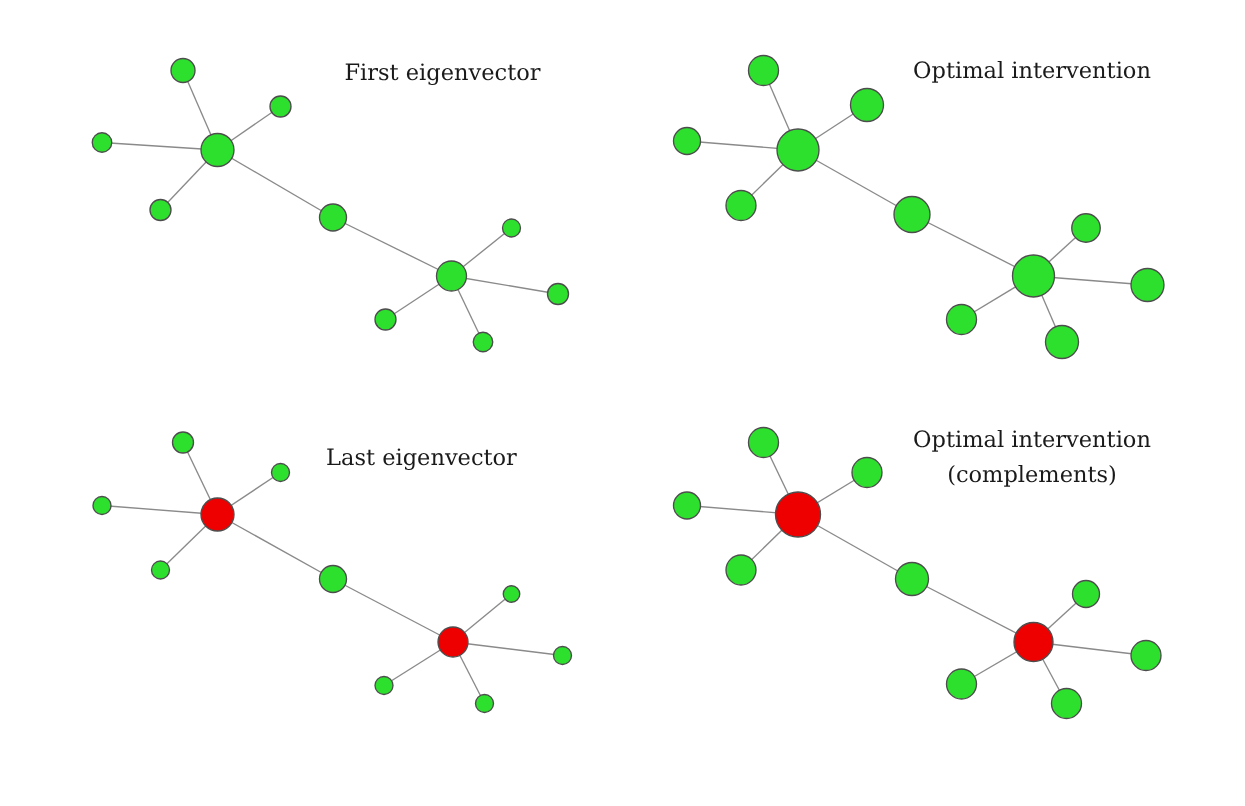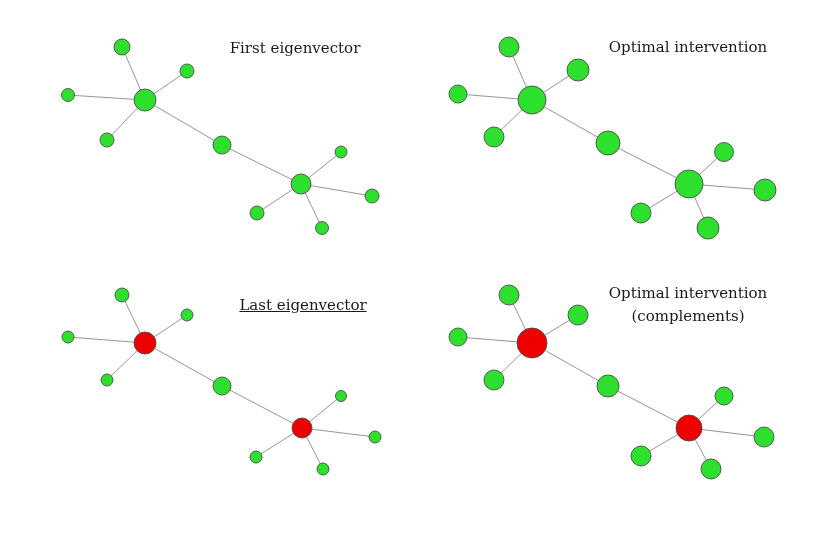--- a/index.html
+++ b/index.html
@@ -25,21 +25,21 @@
     width: 240px;
     text-align: center;
     font-size: 15px;
     color: #1a1a1a;
     line-height: 23px;
     pointer-events: none;
   }
   .panel-title span { display: block; }
   .title-p0 { left: 175px; top: 37px; }
   .title-p1 { left: 568px; top: 36px; }
-  .title-p2 { left: 183px; top: 294px; text-decoration: underline; }
+  .title-p2 { left: 161px; top: 294px; }
   .title-p3 { left: 568px; top: 282px; }
 </style>
 </head>
 <body>
 
 <div class="figure">
   <svg width="830" height="537" viewBox="0 0 830 537">
       <g>
         <line x1="145" y1="100" x2="122" y2="47" stroke="#8a8a8a" stroke-width="0.9"></line>
         <line x1="145" y1="100" x2="187" y2="71" stroke="#8a8a8a" stroke-width="0.9"></line>

